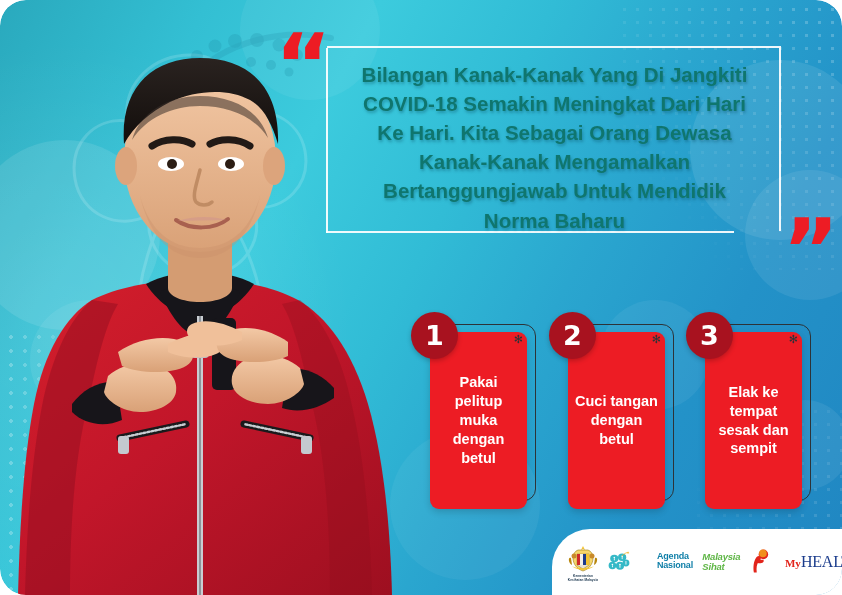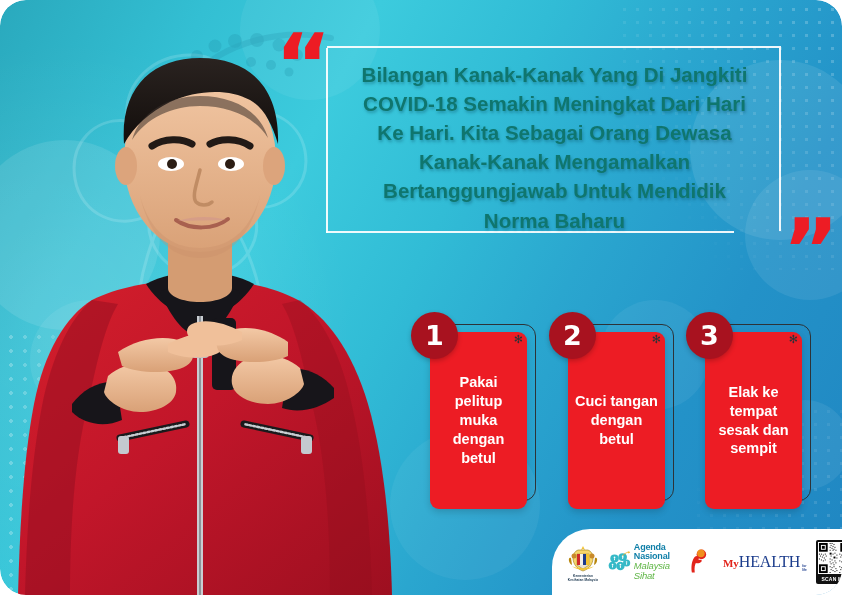--- a/index.html
+++ b/index.html
@@ -166,23 +166,23 @@
     border-top-left-radius: 38px;
     border-bottom-right-radius: 26px;
     display: flex; align-items: center;
     padding: 0 6px 0 14px; gap: 8px;
   }
   .logo-slot { display: flex; align-items: center; justify-content: center; }
   .moh-cap {
     font-size: 3.1px; font-weight: 700; color: #14304a;
     text-align: center; letter-spacing: .1px; margin-top: 1px;
   }
-  .anms-words { display: flex; flex-direction: column; line-height: 1.02; }
+  .anms-words { display: flex; flex-direction: row; line-height: 1.02; margin-left: 24px; }
   .anms-l1 { font-size: 9px; font-weight: 700; color: #0F7FA8; letter-spacing: -.2px; }
-  .anms-l2 { font-size: 9.5px; font-weight: 400; font-style: italic; color: #5FB646; letter-spacing: -.2px; }
+  .anms-l2 { font-size: 9.5px; font-weight: 700; font-style: italic; color: #5FB646; letter-spacing: -.2px; }
   .mh-words { display: flex; align-items: baseline; }
   .mh-my { font-size: 11px; font-weight: 700; color: #E2241B; font-family: "Liberation Serif", serif; }
   .mh-health { font-size: 16px; font-weight: 400; color: #1B3C8C; font-family: "Liberation Serif", serif; letter-spacing: -.2px; }
   .mh-tag { font-size: 3.2px; font-weight: 700; color: #1B3C8C; margin-left: 2px; }
   .qr-box {
     width: 36px; padding: 2px 2px 0; background: #111; border-radius: 2px;
     display: flex; flex-direction: column; align-items: center;
   }
   .qr-img { width: 32px; height: 32px; background: #fff; }
   .qr-label { font-size: 5px; font-weight: 700; color: #ffffff; letter-spacing: .2px; padding: 1.5px 0 2px; }

